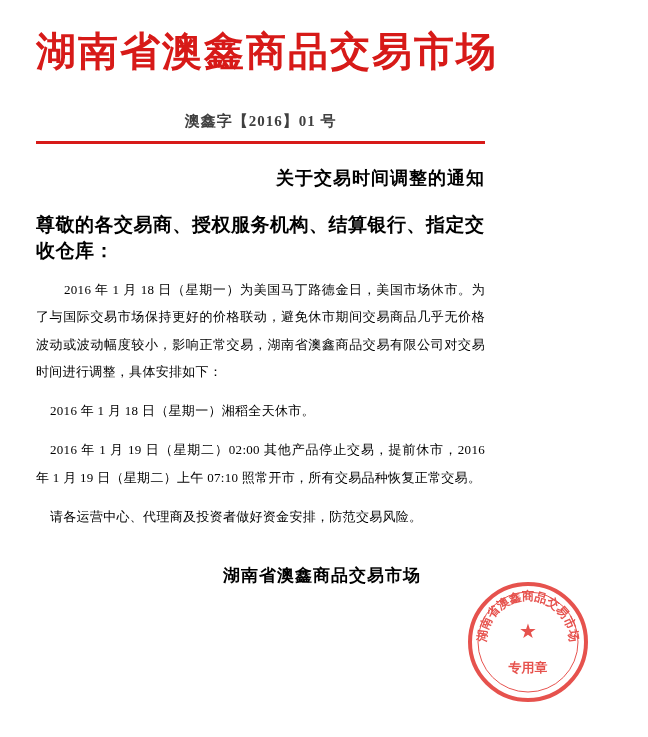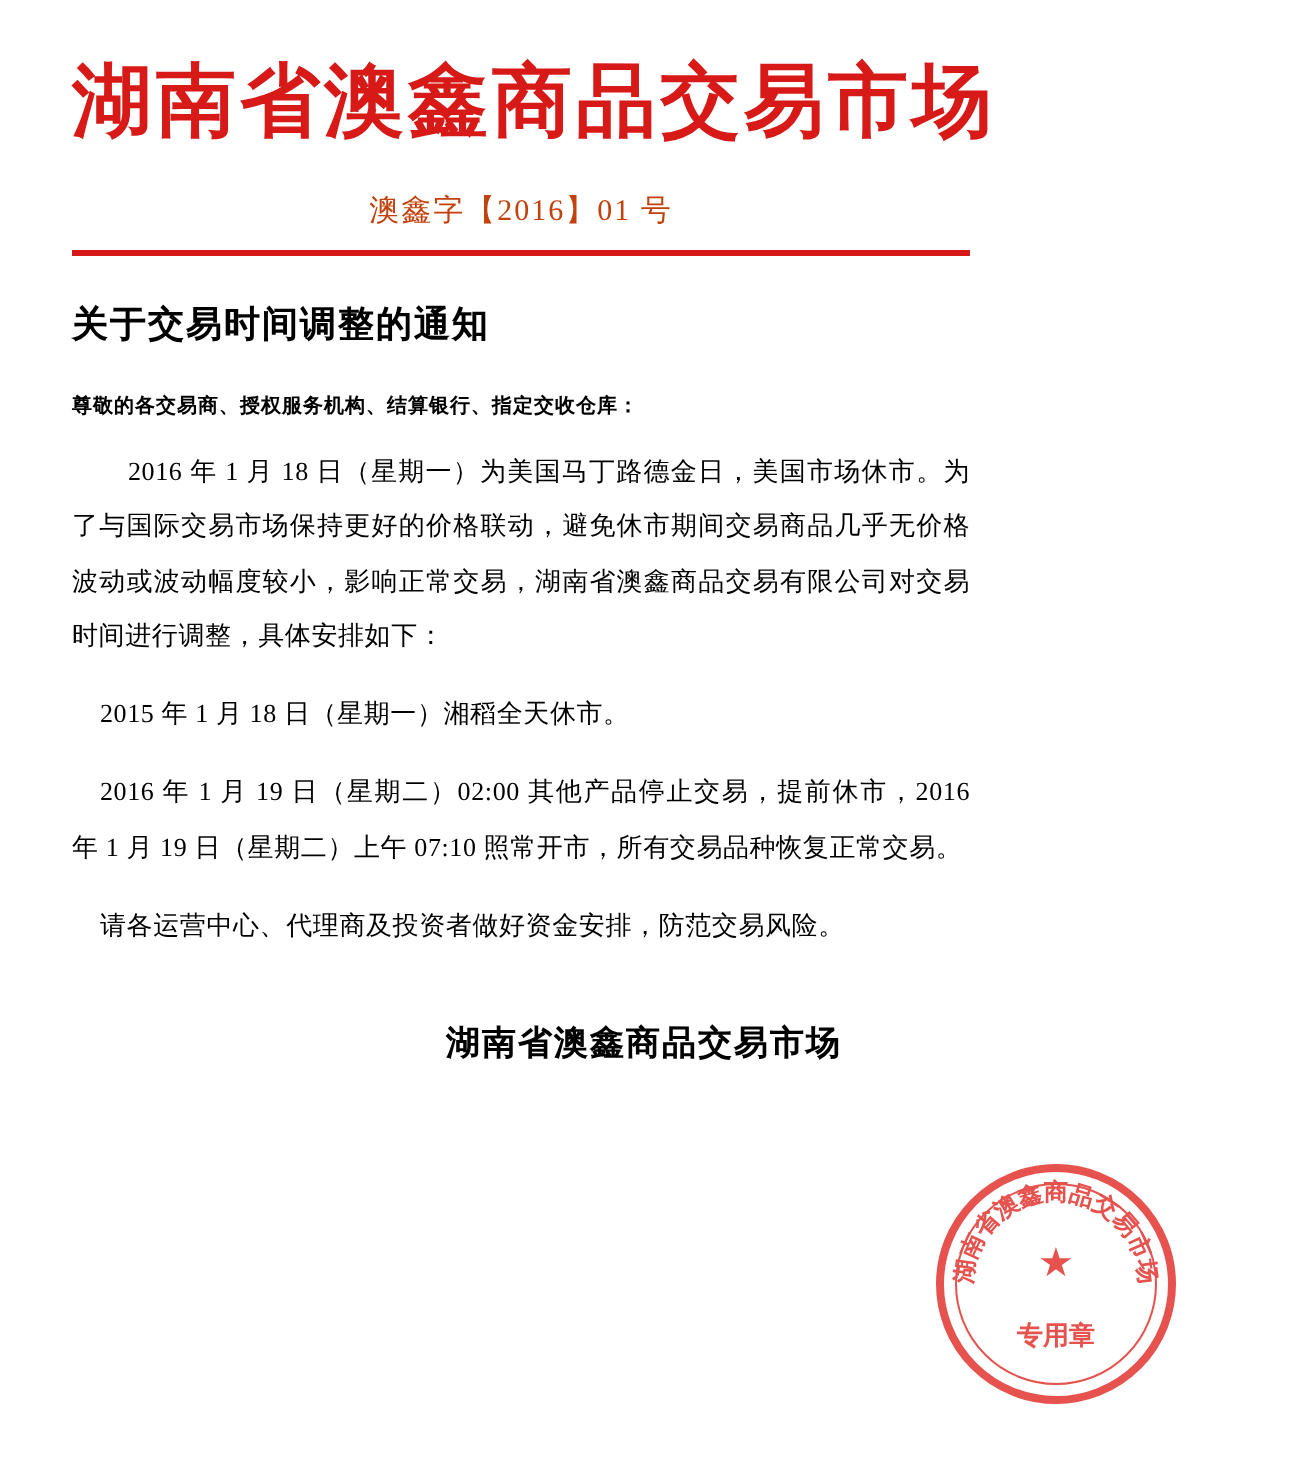--- a/index.html
+++ b/index.html
@@ -29,41 +29,41 @@
   .doc-title {
     font-family: "DejaVu Serif", "Liberation Serif", serif;
     font-size: 40px;
     font-weight: bold;
     color: #d71a18;
     letter-spacing: 2px;
     line-height: 1.25;
     white-space: nowrap;
   }
   .doc-number {
-    margin-top: 20px;
+    margin-top: 36px;
     font-size: 15px;
-    font-weight: normal;
-    color: #c2410c;
+    font-weight: bold;
+    color: #404040;
     letter-spacing: 1px;
   }
   .red-rule {
     margin-top: 10px;
     height: 3px;
     background: #d71a18;
     width: 100%;
   }
   .subject {
-    text-align: left;
+    text-align: right;
     font-size: 18px;
     font-weight: bold;
     margin-top: 22px;
     letter-spacing: 1px;
   }
   .salutation {
-    font-size: 10px;
+    font-size: 19px;
     font-weight: bold;
     margin-top: 22px;
     letter-spacing: 0.5px;
   }
   .para {
     font-size: 13px;
     line-height: 2.1;
     margin-top: 12px;
     text-align: justify;
     letter-spacing: 0.3px;
@@ -122,21 +122,21 @@
     <div class="doc-number">澳鑫字【2016】01 号</div>
   </div>
 
   <div class="red-rule"></div>
 
   <div class="subject">关于交易时间调整的通知</div>
 
   <div class="salutation">尊敬的各交易商、授权服务机构、结算银行、指定交收仓库：</div>
 
   <div class="para indent">2016 年 1 月 18 日（星期一）为美国马丁路德金日，美国市场休市。为了与国际交易市场保持更好的价格联动，避免休市期间交易商品几乎无价格波动或波动幅度较小，影响正常交易，湖南省澳鑫商品交易有限公司对交易时间进行调整，具体安排如下：</div>
-  <div class="para small-indent">2015 年 1 月 18 日（星期一）湘稻全天休市。</div>
+  <div class="para small-indent">2016 年 1 月 18 日（星期一）湘稻全天休市。</div>
   <div class="para small-indent">2016 年 1 月 19 日（星期二）02:00 其他产品停止交易，提前休市，2016 年 1 月 19 日（星期二）上午 07:10 照常开市，所有交易品种恢复正常交易。</div>
   <div class="para small-indent">请各运营中心、代理商及投资者做好资金安排，防范交易风险。</div>
 
 
   <div class="seal">
     <svg width="124" height="124" viewBox="0 0 124 124" xmlns="http://www.w3.org/2000/svg">
       <circle cx="62" cy="62" r="58" fill="none" stroke="#e2342f" stroke-width="4"></circle>
       <circle cx="62" cy="62" r="50" fill="none" stroke="#e2342f" stroke-width="1"></circle>
       <path id="sealArc" d="M 62,62 m -42,0 a 42,42 0 1,1 84,0" fill="none" stroke="none"></path>
       <text fill="#e2342f" font-size="12" font-family="DejaVu Serif, serif" font-weight="bold">

